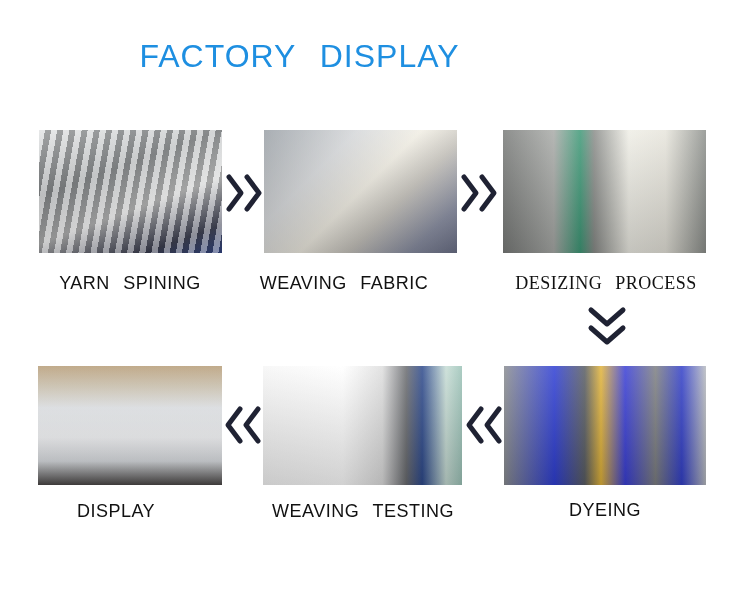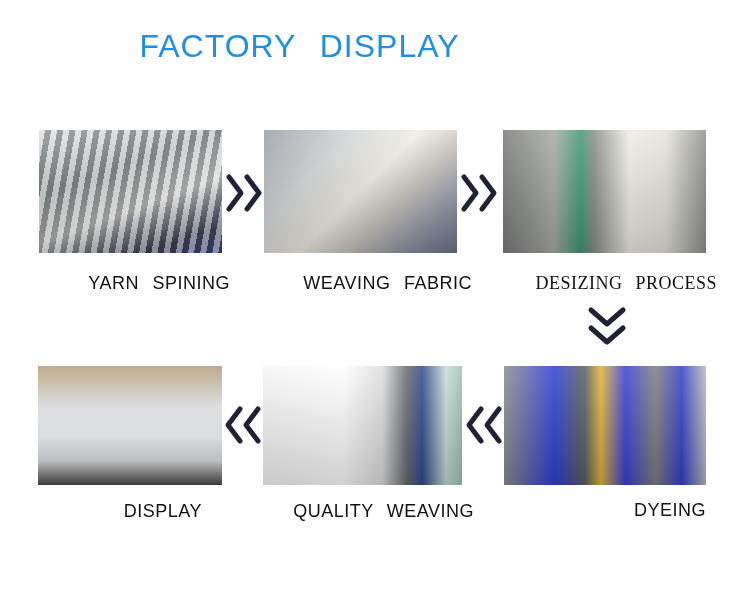--- a/index.html
+++ b/index.html
@@ -1,19 +1,19 @@
 <!DOCTYPE html>
 <html><head>
 <meta charset="utf-8">
 <style>
   html, body { margin:0; padding:0; background:#ffffff; }
   body { width:750px; height:600px; position:relative; overflow:hidden; font-family:"Liberation Sans", sans-serif; }
-  .title { position:absolute; left:0; width:599px; top:28px; text-align:center; font-size:32px; color:#1e8fe1; letter-spacing:1px; word-spacing:14px; }
+  .title { position:absolute; left:0; width:599px; top:38px; text-align:center; font-size:32px; color:#1e8fe1; letter-spacing:1px; word-spacing:14px; }
   .photo { position:absolute; overflow:hidden; }
-  .label { position:absolute; text-align:right; font-size:18px; color:#111; word-spacing:8px; letter-spacing:0.5px; }
+  .label { position:absolute; text-align:center; font-size:18px; color:#111; word-spacing:8px; letter-spacing:0.5px; }
   .arrow { position:absolute; }
   .arrow svg { display:block; }
   
   .ph-yarn { background:
       repeating-linear-gradient(100deg, rgba(255,255,255,0.55) 0 6px, rgba(60,60,60,0.35) 6px 12px),
       linear-gradient(160deg, #bfc3c5 0%, #8f9497 35%, #e9eaea 60%, #3b3f5a 85%, #2e4aa8 100%); }
   .ph-weave { background:
       linear-gradient(180deg, rgba(255,255,255,0.0) 0%, rgba(255,255,255,0) 40%),
       linear-gradient(135deg, #9aa0a6 0%, #d6d8da 30%, #f1eee4 50%, #c9c6bf 65%, #8a8fa3 85%, #6c7188 100%); }
   .ph-desize { background:
@@ -39,21 +39,21 @@
 <div class="arrow" style="left:225px; top:173px;">
   <svg width="40" height="40" viewBox="0 0 40 40">
       <polyline points="4,4 16,20 4,36" fill="none" stroke="#1f2233" stroke-width="5" stroke-linecap="round" stroke-linejoin="round"></polyline>
       <polyline points="22,4 34,20 22,36" fill="none" stroke="#1f2233" stroke-width="5" stroke-linecap="round" stroke-linejoin="round"></polyline>
     </svg>
 </div>
 
 <div class="photo ph-weave" style="left:264px; top:130px; width:193px; height:123px;">
     <div class="ph-inner"></div>
   </div>
-<div class="label" style="left:250px; width:222px; top:273px;">WEAVING  FABRIC</div>
+<div class="label" style="left:233px; width:222px; top:273px;">WEAVING  FABRIC</div>
 
 <div class="arrow" style="left:460px; top:173px;">
   <svg width="40" height="40" viewBox="0 0 40 40">
       <polyline points="4,4 16,20 4,36" fill="none" stroke="#1f2233" stroke-width="5" stroke-linecap="round" stroke-linejoin="round"></polyline>
       <polyline points="22,4 34,20 22,36" fill="none" stroke="#1f2233" stroke-width="5" stroke-linecap="round" stroke-linejoin="round"></polyline>
     </svg>
 </div>
 
 <div class="photo ph-desize" style="left:503px; top:130px; width:203px; height:123px;">
     <div class="ph-inner"></div>
@@ -75,21 +75,21 @@
 <div class="arrow" style="left:222px; top:405px;">
   <svg width="40" height="40" viewBox="0 0 40 40">
       <polyline points="18,4 6,20 18,36" fill="none" stroke="#1f2233" stroke-width="5" stroke-linecap="round" stroke-linejoin="round"></polyline>
       <polyline points="36,4 24,20 36,36" fill="none" stroke="#1f2233" stroke-width="5" stroke-linecap="round" stroke-linejoin="round"></polyline>
     </svg>
 </div>
 
 <div class="photo ph-qc" style="left:263px; top:366px; width:199px; height:119px;">
     <div class="ph-inner"></div>
   </div>
-<div class="label" style="left:252px; width:222px; top:501px;">QUALITY  WEAVING</div>
+<div class="label" style="left:252px; width:222px; top:501px;">WEAVING  TESTING</div>
 
 <div class="arrow" style="left:463px; top:405px;">
   <svg width="40" height="40" viewBox="0 0 40 40">
       <polyline points="18,4 6,20 18,36" fill="none" stroke="#1f2233" stroke-width="5" stroke-linecap="round" stroke-linejoin="round"></polyline>
       <polyline points="36,4 24,20 36,36" fill="none" stroke="#1f2233" stroke-width="5" stroke-linecap="round" stroke-linejoin="round"></polyline>
     </svg>
 </div>
 
 <div class="photo ph-dye" style="left:504px; top:366px; width:202px; height:119px;">
     <div class="ph-inner"></div>

